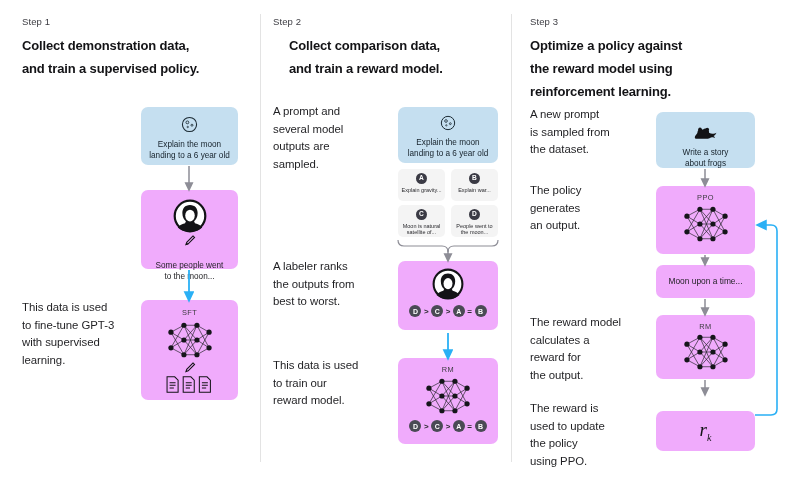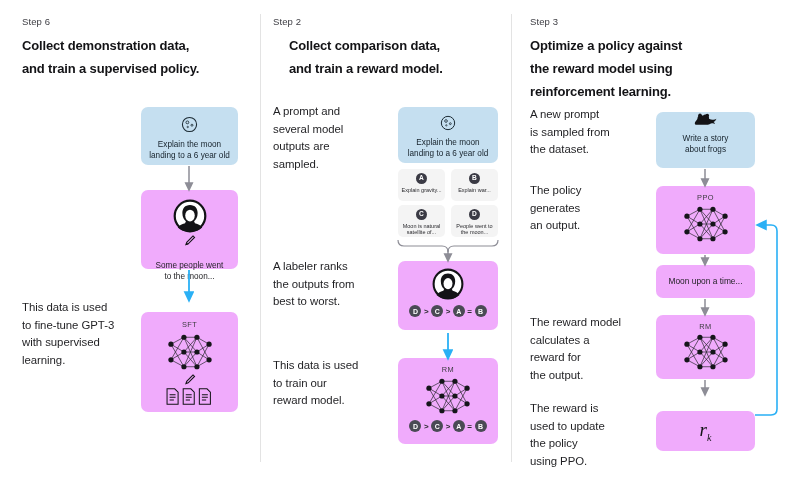--- a/index.html
+++ b/index.html
@@ -176,21 +176,21 @@
 </head>
 <body>
 
 <div class="stage">
 
   <div class="divider" id="div1"></div>
   <div class="divider" id="div2"></div>
 
   <div class="col" id="col1">
 
-    <div class="step-label" style="left:22px; top:16px;">Step 6</div>
+    <div class="step-label" style="left:22px; top:16px;">Step 1</div>
     <div class="headline" style="left:22px; top:34px; width:230px;">Collect demonstration data,
 and train a supervised policy.</div>
 
     <div class="body-text" style="left:22px; top:299px; width:125px;">This data is used
 to fine-tune GPT-3
 with supervised
 learning.</div>
 
     <div class="box blue" style="left:141px; top:107px; width:97px; height:58px; padding-top:9px;">
       <span>
@@ -216,21 +216,21 @@
       <span style="margin-top:1px;">
         <svg width="13" height="13" viewBox="0 0 16 16">
           <path d="M12.4 2.4 4.6 10.2 3.6 13l2.8-1 7.8-7.8z" fill="none" stroke="#131316" stroke-width="1.3"></path>
           <path d="M3.6 13l2.8-1" stroke="#131316" stroke-width="1.3"></path>
         </svg>
       </span>
       <div class="box-caption" style="margin-top:13px;">Some people went
 to the moon...</div>
     </div>
 
-    <div class="box gray" style="left:141px; top:312px; width:97px; height:100px; padding-top:8px;">
+    <div class="box gray" style="left:141px; top:300px; width:97px; height:100px; padding-top:8px;">
       <div class="tiny-title">SFT</div>
       <span style="margin-top:3px;">
         <svg width="52" height="40" viewBox="0 0 60 46">
           <g stroke="#25252b" stroke-width="0.8" fill="none">
             <path d="M8 14 L23 6 M8 14 L23 23 M8 14 L23 40 M8 32 L23 6 M8 32 L23 23 M8 32 L23 40
                      M23 6 L38 6 M23 6 L38 23 M23 6 L38 40 M23 23 L38 6 M23 23 L38 23 M23 23 L38 40
                      M23 40 L38 6 M23 40 L38 23 M23 40 L38 40
                      M38 6 L52 14 M38 6 L52 32 M38 23 L52 14 M38 23 L52 32 M38 40 L52 14 M38 40 L52 32"></path>
           </g>
           <g fill="#15151a">
@@ -413,21 +413,21 @@
 an output.</div>
     <div class="body-text" style="left:18px; top:314px; width:135px;">The reward model
 calculates a
 reward for
 the output.</div>
     <div class="body-text" style="left:18px; top:400px; width:128px;">The reward is
 used to update
 the policy
 using PPO.</div>
 
-    <div class="box blue" style="left:144px; top:112px; width:99px; height:56px; padding-top:0;">
+    <div class="box blue" style="left:144px; top:112px; width:99px; height:56px; padding-top:14px;">
       <span>
         <svg width="24" height="16" viewBox="0 0 30 20">
           <path d="M3 16c-1 0-2-.5-2-2 0-2 2-3 3-5 .6-1.2.3-3 1.6-4.4C7.2 3 9.5 3.3 11 4.6c1.4-1.4 3.6-2 5.6-1 2 1 2.4 3.2 2.2 4.8 1.6 1 3.6 1.6 5.2 1.4 1.6-.2 3-.8 4-1.4-.6 1.8-2 3.4-3.6 4.2.8.6 1.6 1.4 2 2.4-1.6-.8-3.4-1-5-.6-1.4.4-2.6 1.4-4 1.6H3z" fill="#131316"></path>
           <circle cx="7.5" cy="4.2" r="2.2" fill="#131316"></circle>
           <circle cx="16.6" cy="4.5" r="2.2" fill="#131316"></circle>
         </svg>
       </span>
       <div class="box-caption blue-cap" style="margin-top:5px;">Write a story
 about frogs</div>
     </div>

